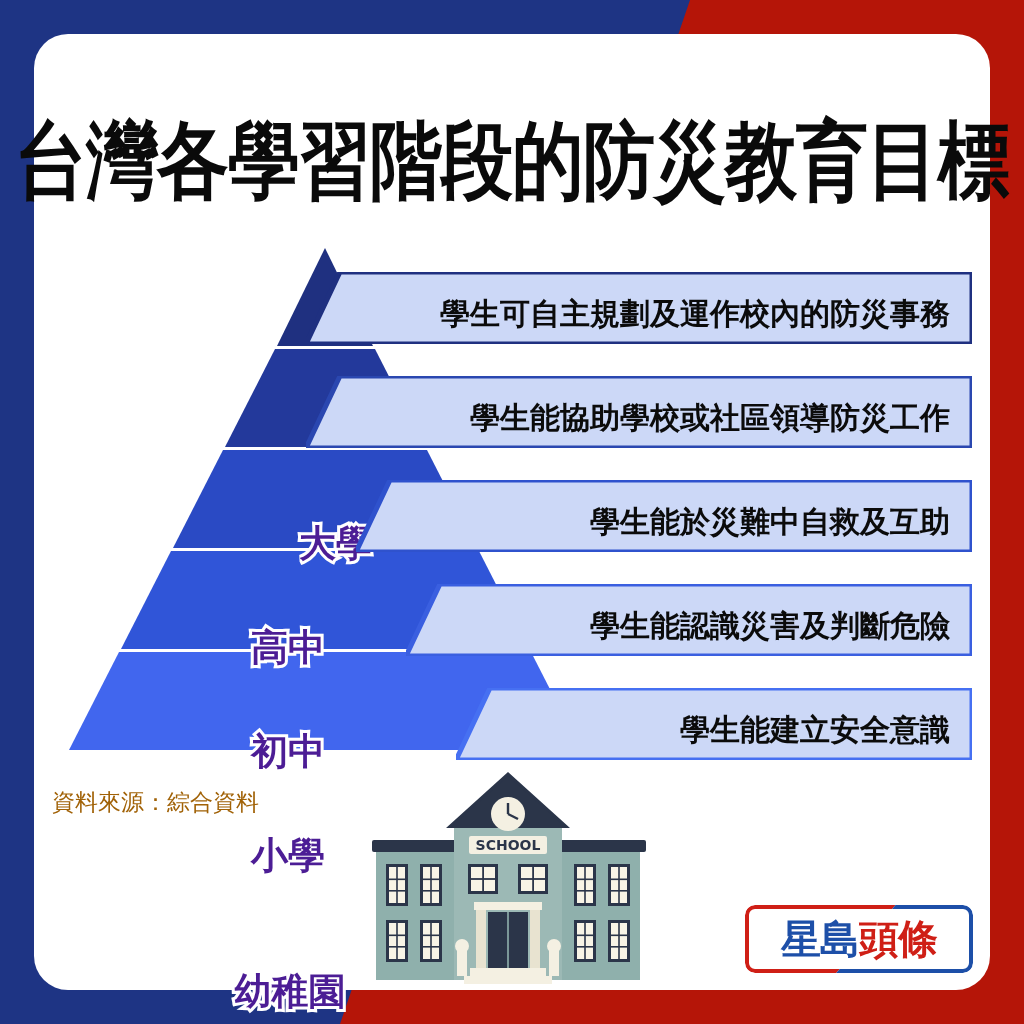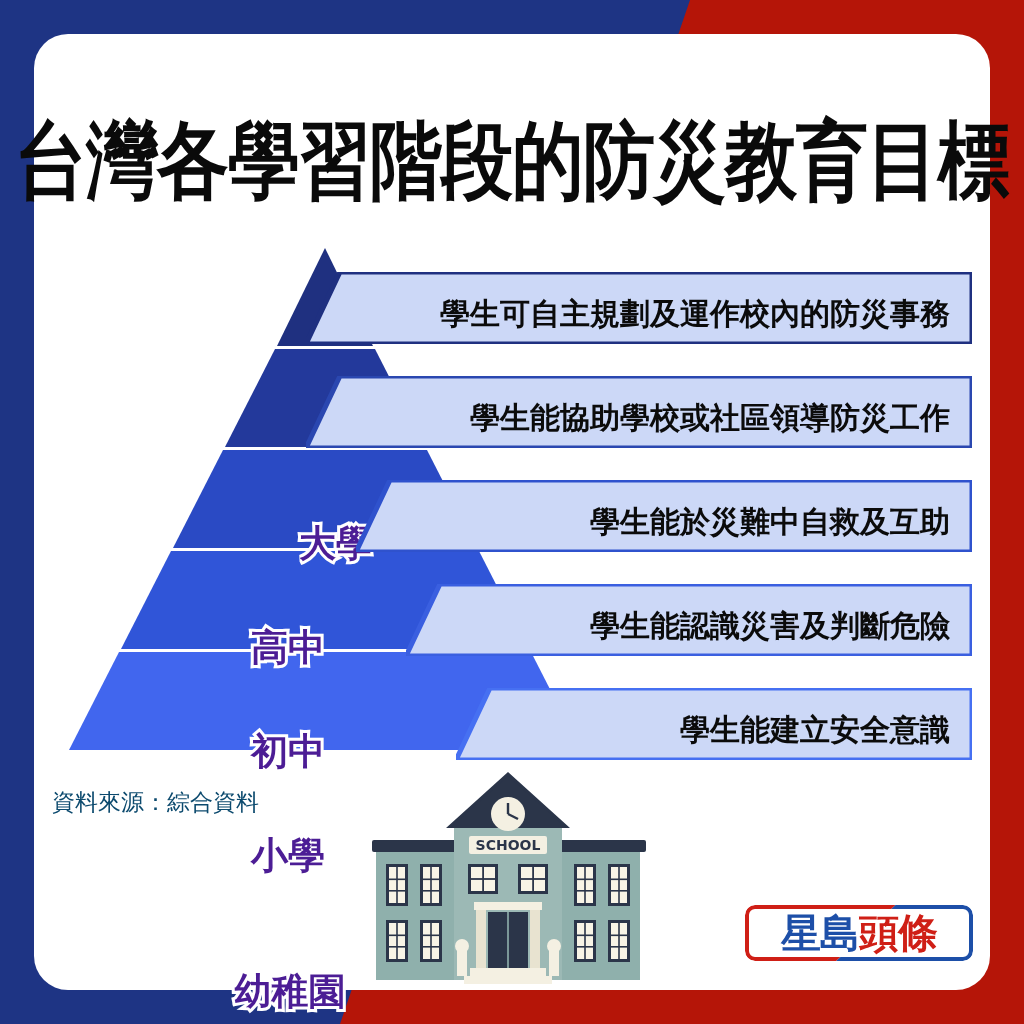--- a/index.html
+++ b/index.html
@@ -86,36 +86,36 @@
     paint-order:stroke fill;
     text-align:center;
   }
 
   
   .source{
     position:absolute;
     left:52px;top:787px;
     font-family:"DejaVu Serif","Liberation Serif",serif;
     font-size:23px;
-    color:#0c4a6e;
+    color:#a16207;
     white-space:nowrap;
   }
 
   
   .school{
     position:absolute;
     left:358px;top:770px;
     width:300px;height:228px;
   }
 
   
   .logo{
     position:absolute;
     left:745px;top:905px;
-    width:228px;height:56px;
+    width:228px;height:68px;
     border-radius:10px;
     background:#ffffff;
     box-sizing:border-box;
     overflow:hidden;
   }
   .logo-border-red{
     position:absolute;inset:0;
     border:4px solid #cf1f16;
     border-radius:10px;
     box-sizing:border-box;

